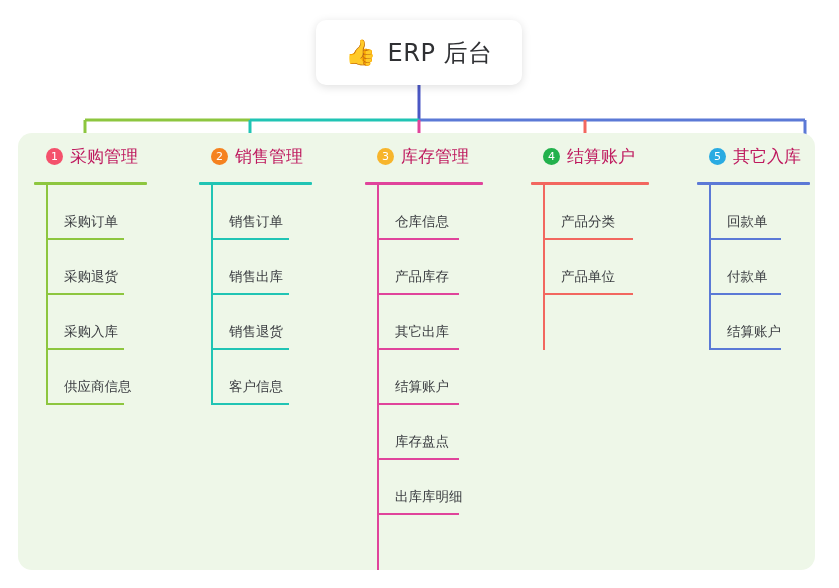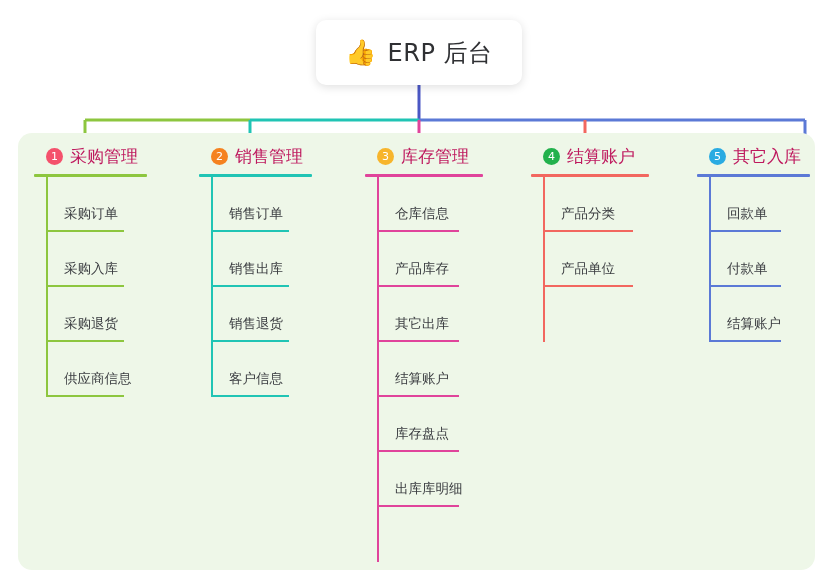--- a/index.html
+++ b/index.html
@@ -48,21 +48,21 @@
     height:26px;margin-left:12px;
   }
   .badge{
     width:17px;height:17px;border-radius:50%;
     color:#ffffff;font-size:11px;line-height:17px;
     text-align:center;flex:0 0 auto;
     font-family:"DejaVu Sans","Liberation Sans",sans-serif;
   }
   .col-title{font-size:17px;color:#be185d;white-space:nowrap;}
 
-  .col-body{position:relative;margin-top:5px;}
+  .col-body{position:relative;margin-top:13px;}
   .head-rule{height:3px;border-radius:1px;}
   .spine{position:absolute;left:12px;top:3px;width:2px;}
   .item{
     position:relative;
     height:55px;
     box-sizing:border-box;
   }
   .item-label{
     position:absolute;left:30px;bottom:9px;
     font-size:13.5px;color:#3a3c40;white-space:nowrap;
@@ -104,25 +104,25 @@
           <span class="col-title">采购管理</span>
         </div>
         <div class="col-body">
           <div class="head-rule" style="width: 113px; background: rgb(141, 198, 63);"></div>
           <div class="spine" style="background: rgb(141, 198, 63); height: 220px;"></div>
           <div class="item">
             <span class="item-label">采购订单</span>
             <div class="item-rule" style="width: 78px; background: rgb(141, 198, 63);"></div>
           </div>
           <div class="item">
+            <span class="item-label">采购退货</span>
+            <div class="item-rule" style="width: 78px; background: rgb(141, 198, 63);"></div>
+          </div>
+          <div class="item">
             <span class="item-label">采购入库</span>
-            <div class="item-rule" style="width: 78px; background: rgb(141, 198, 63);"></div>
-          </div>
-          <div class="item">
-            <span class="item-label">采购退货</span>
             <div class="item-rule" style="width: 78px; background: rgb(141, 198, 63);"></div>
           </div>
           <div class="item">
             <span class="item-label">供应商信息</span>
             <div class="item-rule" style="width: 78px; background: rgb(141, 198, 63);"></div>
           </div>
         </div>
       </div>
       <div class="col" style="left: 199px;">
         <div class="col-head">

